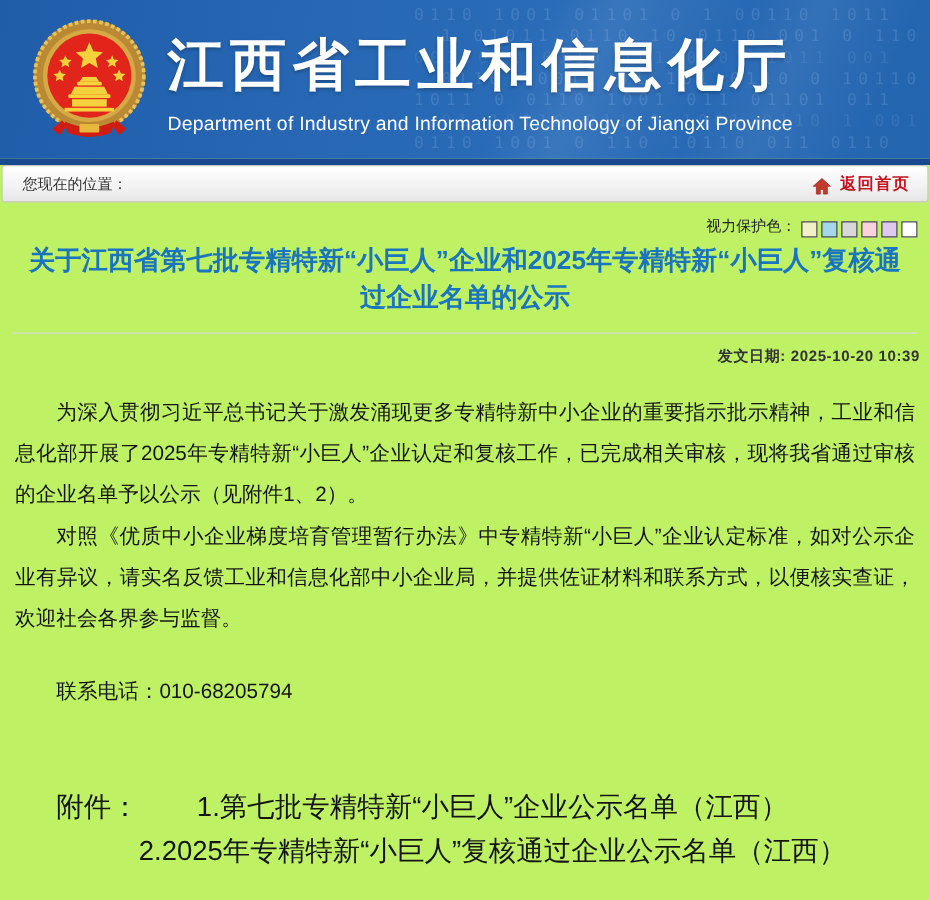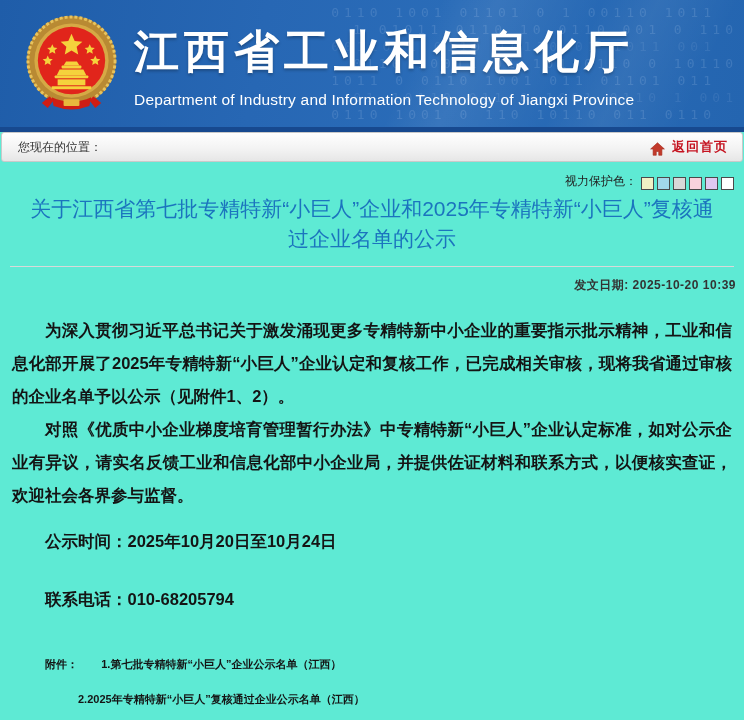--- a/index.html
+++ b/index.html
@@ -1,18 +1,18 @@
 <!DOCTYPE html>
 <html><head>
 <meta charset="utf-8">
 <style>
   * { margin:0; padding:0; box-sizing:border-box; }
   html,body { background:#fff; }
   body { font-family:"Liberation Sans","DejaVu Sans",sans-serif; width:744px; height:720px; overflow:hidden; }
-  .page { width:744px; height:720px; background:#5eead4; position:relative; }
+  .page { width:744px; height:720px; background:#bef264; position:relative; }
 
   
   .banner {
     position:relative; height:127px;
     background:linear-gradient(100deg,#1f5da9 0%,#2767b4 35%,#2a6cb8 60%,#2465b0 100%);
     overflow:hidden;
   }
   .banner::after {
     content:""; position:absolute; inset:0;
     background:linear-gradient(115deg, rgba(255,255,255,0) 55%, rgba(255,255,255,0.07) 62%, rgba(255,255,255,0) 75%, rgba(255,255,255,0.06) 82%, rgba(255,255,255,0) 92%);
@@ -49,31 +49,31 @@
 
   
   .content { padding:12px 8px 0 8px; }
   .eye-row { display:flex; justify-content:flex-end; align-items:flex-end; gap:4px; padding-right:2px; height:16px; }
   .eye-label { font-size:12px; color:#222; }
   .swatches { display:flex; gap:3px; }
   .swatch { width:13px; height:13px; border:1px solid #4a4a4a; display:inline-block; cursor:pointer; }
 
   .article-title {
     margin:4px auto 0 auto; width:700px; text-align:center;
-    color:#1b74be; font-size:21px; font-weight:normal; line-height:30px;
+    color:#1b74be; font-size:21px; font-weight:bold; line-height:30px;
   }
   .title-divider { border-top:1px solid #d9d9d9; margin:12px 2px 0 2px; }
   .date-line { text-align:right; font-size:12px; font-weight:bold; color:#333; margin-top:10px; letter-spacing:0.5px; }
 
-  .body-text { padding:20px 4px 0 4px; color:#141414;font-weight:bold; }
+  .body-text { padding:20px 4px 0 4px; color:#141414; }
   .body-text p { font-size:16.5px; line-height:33px; text-indent:2em; text-align:justify; }
   .meta-line { font-size:16.5px; line-height:33px; text-indent:2em; margin-top:25px; }
   .meta-line.first { margin-top:13px; }
 
-  .attachments { display:flex; margin-top:31px; padding-left:33px; font-size:11px; line-height:35px; }
+  .attachments { display:flex; margin-top:58px; padding-left:33px; font-size:22px; line-height:35px; }
   .att-label { white-space:nowrap; }
   .att-list div { cursor:pointer;text-align:center; }
 </style>
 </head>
 <body>
 
 <div class="page">
 
   <header class="banner">
     <div class="binary-layer" id="binary-layer">
@@ -144,21 +144,20 @@
         </span>
     </div>
 
     <h1 class="article-title">关于江西省第七批专精特新“小巨人”企业和2025年专精特新“小巨人”复核通过企业名单的公示</h1>
     <div class="title-divider"></div>
     <div class="date-line">发文日期: 2025-10-20 10:39</div>
 
     <div class="body-text">
       <p>为深入贯彻习近平总书记关于激发涌现更多专精特新中小企业的重要指示批示精神，工业和信息化部开展了2025年专精特新“小巨人”企业认定和复核工作，已完成相关审核，现将我省通过审核的企业名单予以公示（见附件1、2）。</p>
       <p>对照《优质中小企业梯度培育管理暂行办法》中专精特新“小巨人”企业认定标准，如对公示企业有异议，请实名反馈工业和信息化部中小企业局，并提供佐证材料和联系方式，以便核实查证，欢迎社会各界参与监督。</p>
-      <div class="meta-line first">公示时间：2025年10月20日至10月24日</div>
       <div class="meta-line">联系电话：010-68205794</div>
 
       <div class="attachments">
         <span class="att-label">附件：</span>
         <div class="att-list">
           <div>1.第七批专精特新“小巨人”企业公示名单（江西）</div>
           <div>2.2025年专精特新“小巨人”复核通过企业公示名单（江西）</div>
         </div>
       </div>
 

